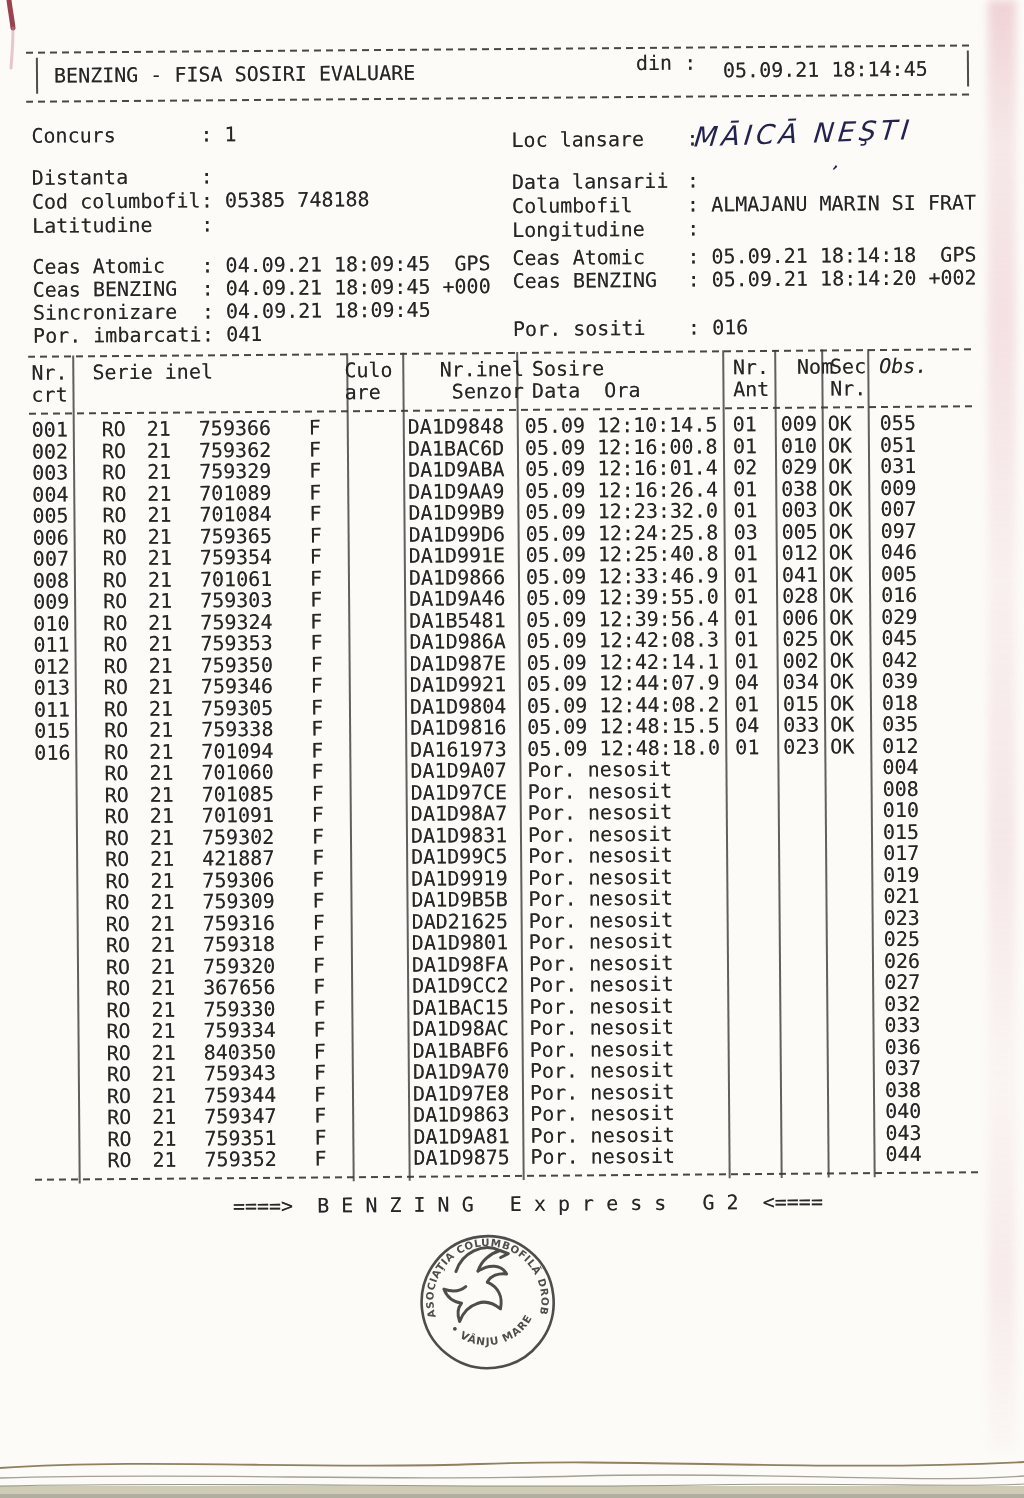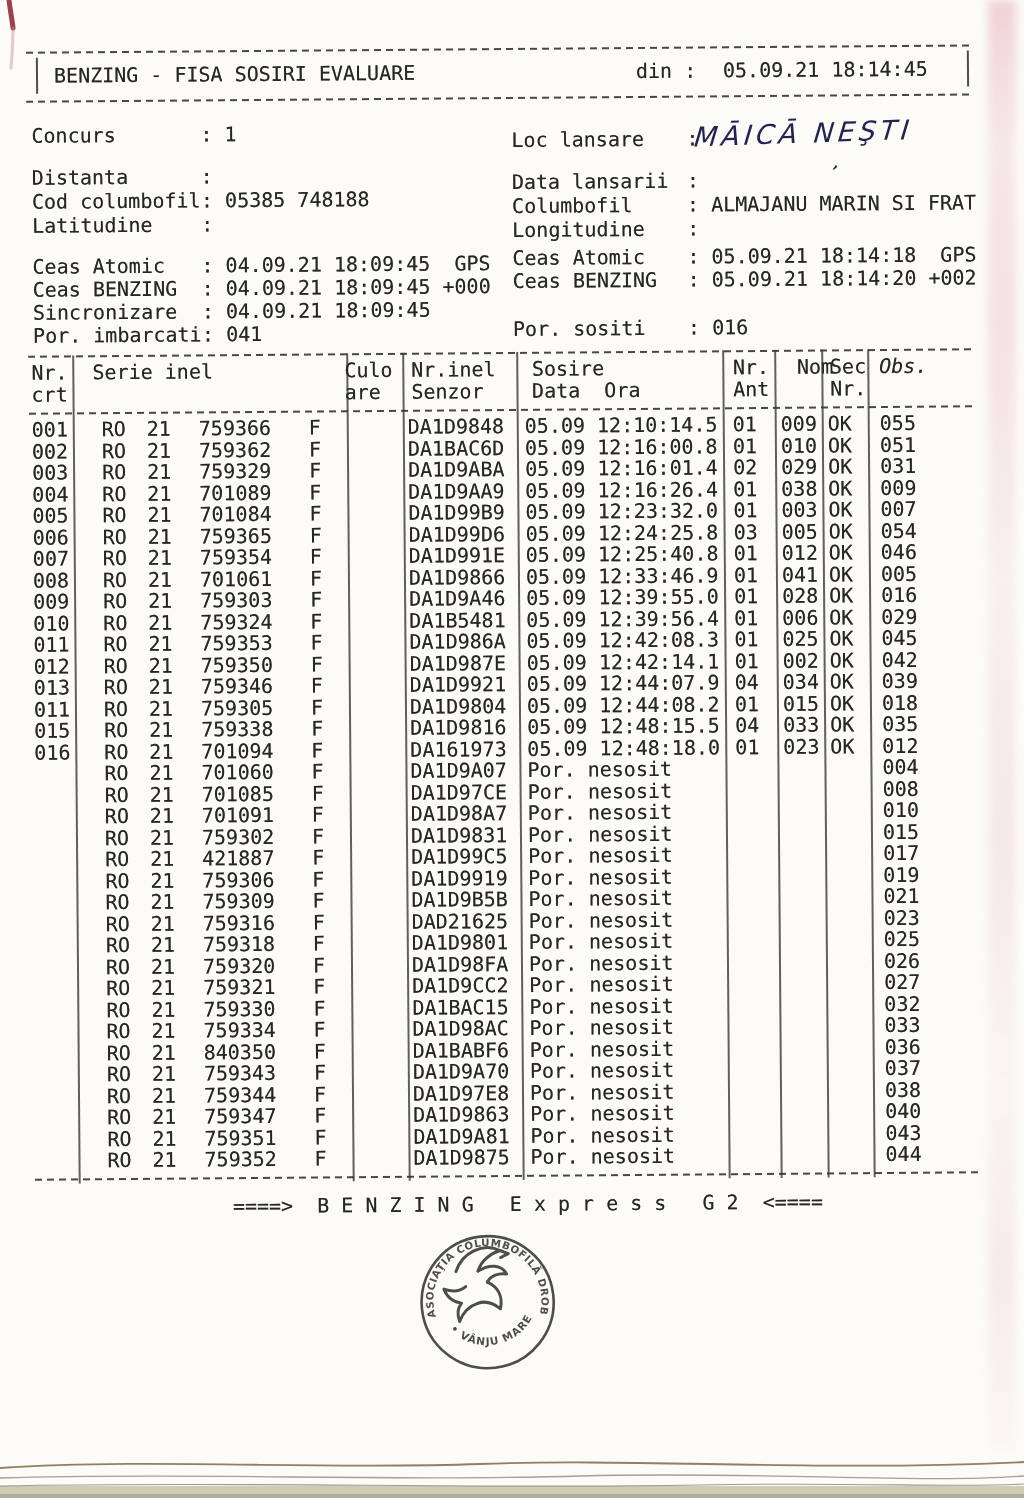--- a/index.html
+++ b/index.html
@@ -16,21 +16,21 @@
   .mono{white-space:pre;font-size:20px;line-height:22px;
         text-shadow:0 0 .5px rgba(40,40,40,.55);}
   
   #header-box{position:absolute;left:30px;top:45px;width:945px;height:56px;}
   .hdash{position:absolute;left:0;width:945px;height:2px;opacity:.88;
     background:repeating-linear-gradient(90deg,#2e2e2e 0,#2e2e2e 7px,transparent 7px,transparent 12px);}
   #header-box .d-top{top:3px;}
   #header-box .d-bot{top:52px;}
   .pipe{position:absolute;top:9px;width:2px;height:36px;background:#2e2e2e;opacity:.85;}
   #hb-title{position:absolute;left:28px;top:16px;}
-  #hb-din-label{position:absolute;left:610px;top:16px;}
+  #hb-din-label{position:absolute;left:610px;top:8px;}
   #hb-din-value{position:absolute;left:697px;top:16px;}
   
   .iblock{position:absolute;}
   .iline{white-space:pre;font-size:20px;text-shadow:0 0 .5px rgba(40,40,40,.55);}
   .iline .lbl{display:inline-block;white-space:pre;}
   .iline .val{white-space:pre;}
   .iblock.lft .lbl{width:169px;}
   .iblock.rgt .lbl{width:175px;}
   #blk-concurs{left:35px;top:120px;}
   #blk-loc{left:515px;top:128px;}
@@ -73,21 +73,21 @@
   .c2{width:56px;}
   .c3{width:114px;padding-left:5px;}
   .c4{width:206px;padding-left:8px;}
   .c5{width:52px;padding-left:10px;}
   .c6{width:47px;padding-left:6px;}
   .c7{width:46px;padding-left:6px;}
   .c8{width:106px;padding-left:12px;}
   .h0{width:44px;padding-left:3px;}
   .h1{width:274px;padding-left:21px;}
   .h2{width:64px;padding-left:4px;}
-  .h3{width:123px;padding-left:8px;}
+  .h3{width:123px;padding-left:8px;text-align:right;}
   .h4{width:206px;padding-left:8px;}
   .h5{width:52px;padding-left:7px;}
   .h6{width:47px;padding-left:20px;}
   .h7{width:46px;padding-left:6px;}
   .h8{width:106px;padding-left:10px;font-style:italic;}
   
   #footer-line{position:absolute;left:228px;top:1192px;font-size:20px;white-space:pre;
                text-shadow:0 0 .5px rgba(40,40,40,.55);}
   
   #stamp{position:absolute;left:392px;top:1212px;width:180px;height:180px;opacity:.85;
@@ -232,21 +232,21 @@
         </div>
         <div class="trow">
           <span class="tc c0">006</span>
           <span class="tc c1"><span class="sub-t">RO</span><span class="sub-a">21</span><span class="sub-i">759365</span><span class="sub-s">F</span></span>
           <span class="tc c2"></span>
           <span class="tc c3">DA1D99D6</span>
           <span class="tc c4">05.09 12:24:25.8</span>
           <span class="tc c5">03</span>
           <span class="tc c6">005</span>
           <span class="tc c7">OK</span>
-          <span class="tc c8">054</span>
+          <span class="tc c8">097</span>
         </div>
         <div class="trow">
           <span class="tc c0">007</span>
           <span class="tc c1"><span class="sub-t">RO</span><span class="sub-a">21</span><span class="sub-i">759354</span><span class="sub-s">F</span></span>
           <span class="tc c2"></span>
           <span class="tc c3">DA1D991E</span>
           <span class="tc c4">05.09 12:25:40.8</span>
           <span class="tc c5">01</span>
           <span class="tc c6">012</span>
           <span class="tc c7">OK</span>
@@ -456,21 +456,21 @@
           <span class="tc c2"></span>
           <span class="tc c3">DA1D98FA</span>
           <span class="tc c4">Por. nesosit</span>
           <span class="tc c5"></span>
           <span class="tc c6"></span>
           <span class="tc c7"></span>
           <span class="tc c8">026</span>
         </div>
         <div class="trow">
           <span class="tc c0"></span>
-          <span class="tc c1"><span class="sub-t">RO</span><span class="sub-a">21</span><span class="sub-i">759321</span><span class="sub-s">F</span></span>
+          <span class="tc c1"><span class="sub-t">RO</span><span class="sub-a">21</span><span class="sub-i">367656</span><span class="sub-s">F</span></span>
           <span class="tc c2"></span>
           <span class="tc c3">DA1D9CC2</span>
           <span class="tc c4">Por. nesosit</span>
           <span class="tc c5"></span>
           <span class="tc c6"></span>
           <span class="tc c7"></span>
           <span class="tc c8">027</span>
         </div>
         <div class="trow">
           <span class="tc c0"></span>

